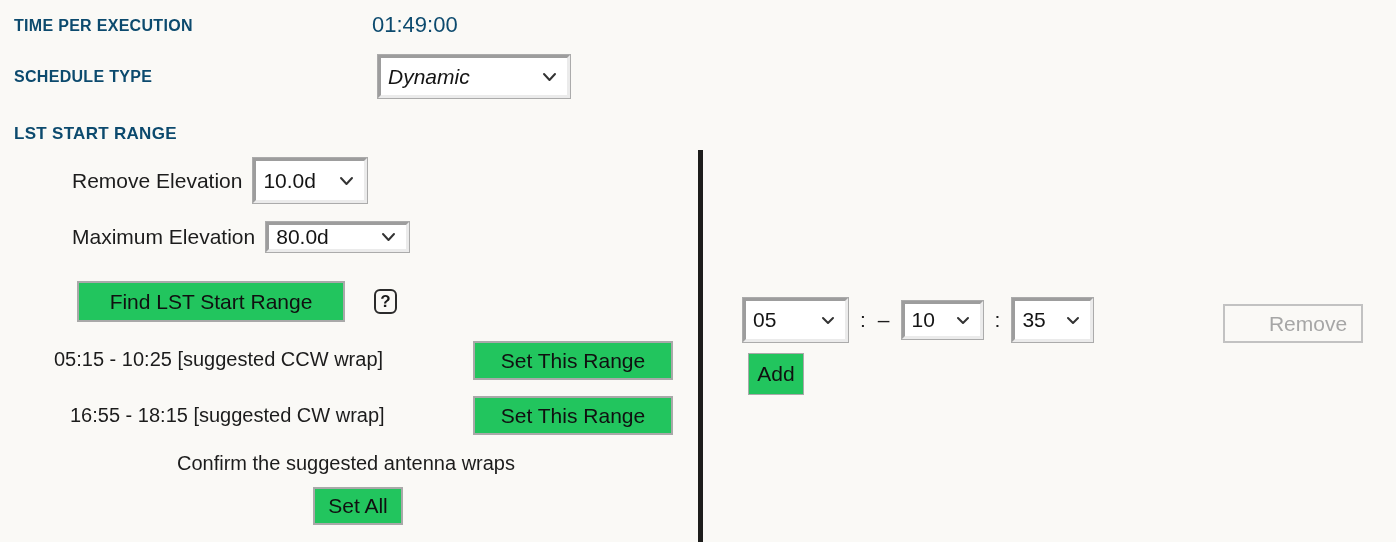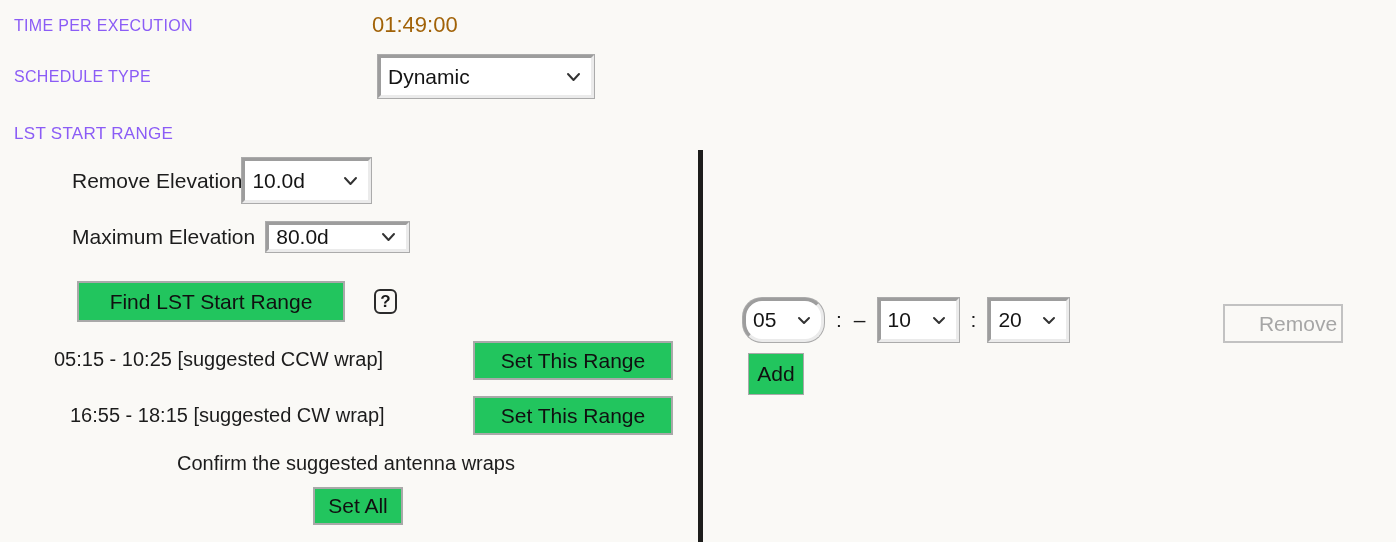--- a/index.html
+++ b/index.html
@@ -7,23 +7,23 @@
     width: 1396px; height: 542px;
     background: #faf9f6;
     font-family: "Liberation Sans", "DejaVu Sans", sans-serif;
     color: #1c1c1c;
     overflow: hidden;
   }
   .stage { position: relative; width: 1396px; height: 542px; }
   .abs { position: absolute; }
 
   .lbl-bold {
-    font-weight: 400;
+    font-weight: 700;
     font-size: 16px;
-    color: #8b5cf6;
+    color: #0c4a6e;
     letter-spacing: 0.3px;
   }
   .plain-lg { font-size: 21px; color: #1c1c1c; }
   .plain-md { font-size: 20px; color: #1c1c1c; }
 
   
   .sel {
     display: inline-flex;
     align-items: center;
     justify-content: space-between;
@@ -76,37 +76,37 @@
 
   .sep { font-size: 21px; color: #1c1c1c; }
   .row-flex { display: flex; align-items: center; }
 </style>
 </head>
 <body>
 
 <div class="stage">
 
   <div class="abs lbl-bold" style="left:14px; top:17px;">TIME PER EXECUTION</div>
-  <div class="abs" style="left:372px; top:12px; font-size:22px; color:#a16207;">01:49:00</div>
+  <div class="abs" style="left:372px; top:12px; font-size:22px; color:#0c4a6e;">01:49:00</div>
 
   <div class="abs lbl-bold" style="left:14px; top:68px;">SCHEDULE TYPE</div>
-  <div class="abs sel" style="left:378px; top:55px; width:216px; height:43px;">
+  <div class="abs sel" style="left:378px; top:55px; width:192px; height:43px;font-style:italic;">
     <span>Dynamic</span>
     <span class="chev">
       <svg width="15" height="10" viewBox="0 0 15 10">
           <polyline points="2,2 7.5,8 13,2" fill="none" stroke="#333" stroke-width="2" stroke-linecap="round" stroke-linejoin="round"></polyline>
         </svg>
     </span>
   </div>
 
   <div class="abs lbl-bold" style="left:14px; top:124px; font-size:17px;">LST START RANGE</div>
 
   <div class="abs row-flex" style="left:72px; top:158px; height:45px;">
     <span class="plain-lg">Remove Elevation</span>
-    <span class="sel" style="width:129px; height:45px; ">
+    <span class="sel" style="width:114px; height:45px; margin-left:11px;">
       <span>10.0d</span>
       <span class="chev">
         <svg width="15" height="10" viewBox="0 0 15 10">
             <polyline points="2,2 7.5,8 13,2" fill="none" stroke="#333" stroke-width="2" stroke-linecap="round" stroke-linejoin="round"></polyline>
           </svg>
       </span>
     </span>
   </div>
 
   <div class="abs row-flex" style="left:72px; top:214px; height:45px;text-align:center;">
@@ -129,46 +129,46 @@
 
   <div class="abs plain-md" style="left:70px; top:404px;">16:55 - 18:15 [suggested CW wrap]</div>
   <button class="abs btn" style="left:473px; top:396px; width:200px; height:39px;">Set This Range</button>
 
   <div class="abs plain-md" style="left:0px; top:452px; width:692px; text-align:center;">Confirm the suggested antenna wraps</div>
   <button class="abs btn" style="left:313px; top:487px; width:90px; height:38px;">Set All</button>
 
   <div class="abs divider" style="left:698px; top:150px; width:5px; height:392px;"></div>
 
   <div class="abs row-flex" style="left:743px; top:298px; height:44px; gap:12px;">
-    <span class="sel" style="width:81px; height:44px;border-radius:19px;">
+    <span class="sel" style="width:105px; height:44px;">
       <span>05</span>
       <span class="chev">
         <svg width="14" height="9" viewBox="0 0 14 9">
             <polyline points="2,2 7,7 12,2" fill="none" stroke="#333" stroke-width="2" stroke-linecap="round" stroke-linejoin="round"></polyline>
           </svg>
       </span>
     </span>
     <span class="sep">:</span>
     <span class="sep">–</span>
-    <span class="sel" style="width:81px; height:44px;">
+    <span class="sel" style="width:81px; height:38px;">
       <span>10</span>
       <span class="chev">
         <svg width="14" height="9" viewBox="0 0 14 9">
             <polyline points="2,2 7,7 12,2" fill="none" stroke="#333" stroke-width="2" stroke-linecap="round" stroke-linejoin="round"></polyline>
           </svg>
       </span>
     </span>
     <span class="sep">:</span>
     <span class="sel" style="width:81px; height:44px;">
-      <span>20</span>
+      <span>35</span>
       <span class="chev">
         <svg width="14" height="9" viewBox="0 0 14 9">
             <polyline points="2,2 7,7 12,2" fill="none" stroke="#333" stroke-width="2" stroke-linecap="round" stroke-linejoin="round"></polyline>
           </svg>
       </span>
     </span>
   </div>
 
-  <button class="abs btn btn-disabled" style="left:1223px; top:304px; width:120px; height:39px;padding-left:36px;">Remove</button>
+  <button class="abs btn btn-disabled" style="left:1223px; top:304px; width:140px; height:39px;padding-left:36px;">Remove</button>
 
   <button class="abs btn" style="left:748px; top:353px; width:56px; height:42px; border-width:1px;">Add</button>
 
 </div>
 
 </body></html>

